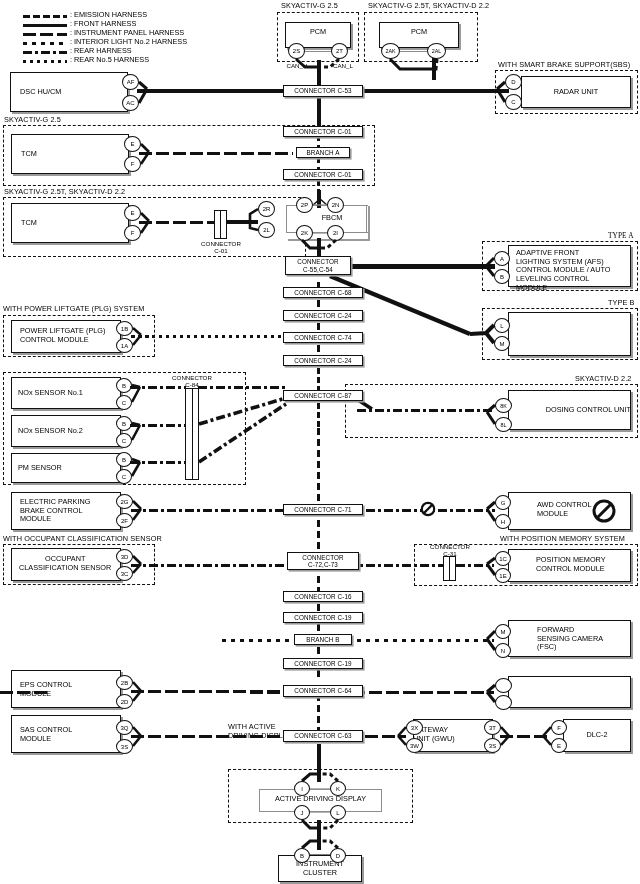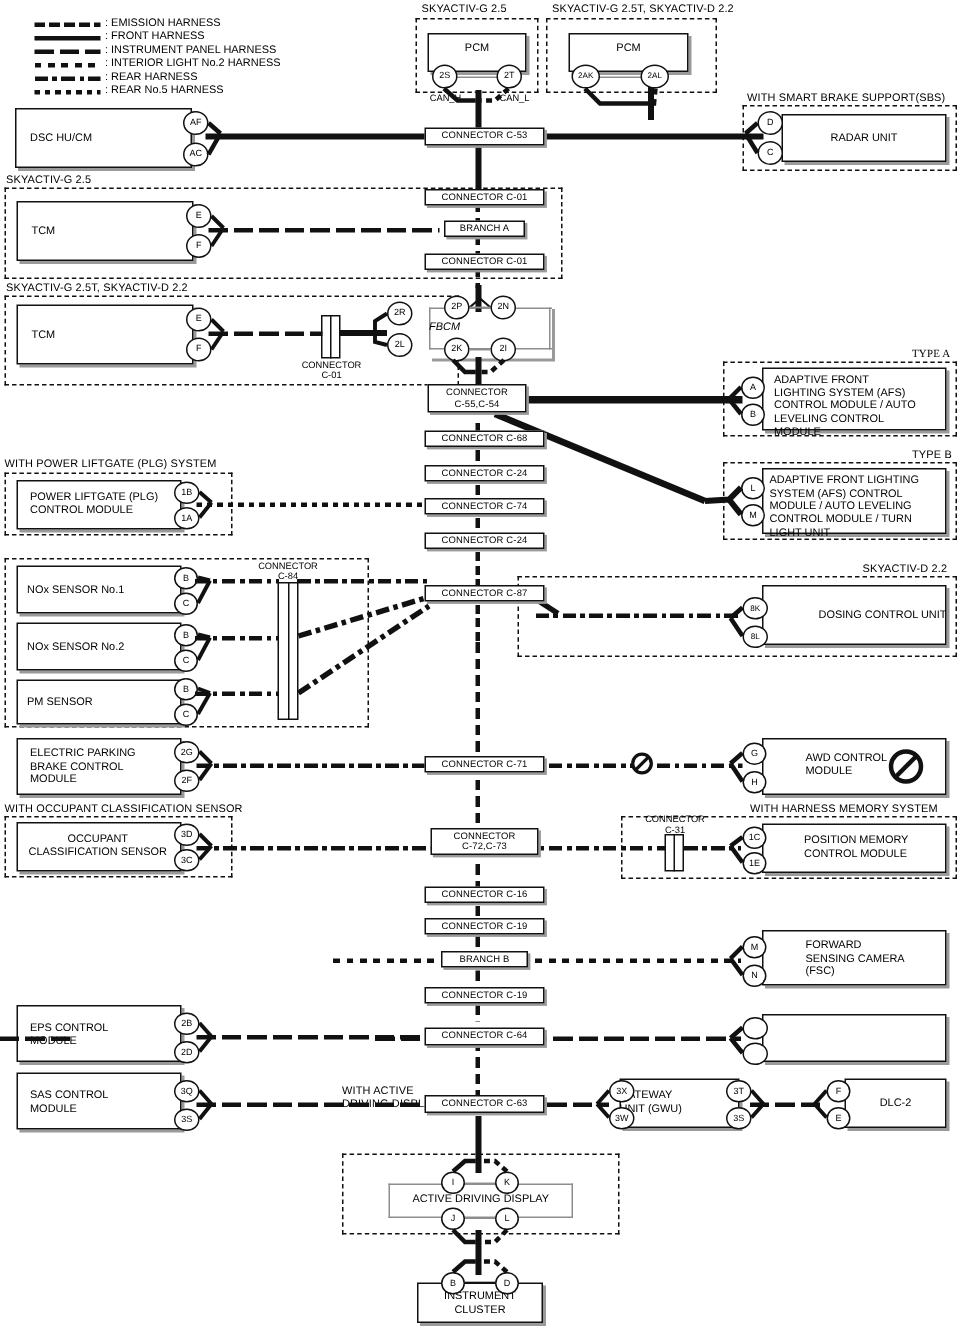--- a/index.html
+++ b/index.html
@@ -122,21 +122,21 @@
   <div class="plugline" style="left:220px;top:210px;height:29px;"></div>
   <div class="tiny" style="left:194px;top:240px;width:54px;">CONNECTOR
 C-01</div>
 
   <div class="box shadow" style="left:286px;top:204px;width:82px;height:35px;border:none;">
   </div>
   <div class="gl" style="left:286px;top:205px;width:82px;height:1.2px;"></div>
   <div class="gl" style="left:286px;top:232px;width:82px;height:1.2px;"></div>
   <div class="gl" style="left:366px;top:205px;width:1.2px;height:28px;"></div>
   <div class="gl" style="left:286px;top:205px;width:1.2px;height:28px;"></div>
-  <div class="boxtxt" style="left:286px;top:214px;width:92px;font-style:italic;">FBCM</div>
+  <div class="boxtxt" style="left:286px;top:214px;width:92px;text-align:center;">FBCM</div>
   <div class="pin" style="left:258px;top:201px;width:17px;height:16px;">2R</div>
   <div class="pin" style="left:258px;top:222px;width:17px;height:16px;">2L</div>
   <div class="pin" style="left:296px;top:197px;width:17px;height:16px;">2P</div>
   <div class="pin" style="left:327px;top:197px;width:17px;height:16px;">2N</div>
   <div class="pin" style="left:296px;top:225px;width:17px;height:16px;">2K</div>
   <div class="pin" style="left:327px;top:225px;width:17px;height:16px;">2I</div>
 
   <div class="lbl" style="left:608px;top:232px;font-family:Liberation Serif, serif;">TYPE A</div>
   <div class="dashbox" style="left:482px;top:241px;width:156px;height:50px;"></div>
   <div class="box shadow" style="left:508px;top:245px;width:123px;height:42px;"></div>
@@ -144,25 +144,20 @@
 LIGHTING SYSTEM (AFS)
 CONTROL MODULE / AUTO
 LEVELING CONTROL
 MODULE</div>
   <div class="pin" style="left:494px;top:251px;width:16px;height:15px;">A</div>
   <div class="pin" style="left:494px;top:269px;width:16px;height:15px;">B</div>
 
   <div class="lbl" style="left:608px;top:299px;">TYPE B</div>
   <div class="dashbox" style="left:482px;top:308px;width:156px;height:52px;"></div>
   <div class="box shadow" style="left:508px;top:312px;width:123px;height:44px;"></div>
-  <div class="boxtxt" style="left:513px;top:316px;">ADAPTIVE FRONT LIGHTING
-SYSTEM (AFS) CONTROL
-MODULE / AUTO LEVELING
-CONTROL MODULE / TURN
-LIGHT UNIT</div>
   <div class="pin" style="left:494px;top:318px;width:16px;height:15px;">L</div>
   <div class="pin" style="left:494px;top:336px;width:16px;height:15px;">M</div>
 
   <div class="lbl" style="left:3px;top:305px;">WITH POWER LIFTGATE (PLG) SYSTEM</div>
   <div class="dashbox" style="left:3px;top:315px;width:152px;height:42px;"></div>
   <div class="box shadow" style="left:11px;top:320px;width:110px;height:33px;"></div>
   <div class="boxtxt" style="left:20px;top:327px;">POWER LIFTGATE (PLG)
 CONTROL MODULE</div>
   <div class="pin" style="left:116px;top:321px;width:17px;height:15px;">1B</div>
   <div class="pin" style="left:116px;top:338px;width:17px;height:15px;">1A</div>
@@ -209,21 +204,21 @@
   <div class="pin" style="left:495px;top:514px;width:16px;height:15px;">H</div>
 
   <div class="lbl" style="left:3px;top:535px;">WITH OCCUPANT CLASSIFICATION SENSOR</div>
   <div class="dashbox" style="left:3px;top:544px;width:152px;height:41px;"></div>
   <div class="box shadow" style="left:11px;top:548px;width:110px;height:33px;"></div>
   <div class="boxtxt" style="left:19px;top:555px;text-align:center;">OCCUPANT
 CLASSIFICATION SENSOR</div>
   <div class="pin" style="left:116px;top:549px;width:17px;height:15px;">3D</div>
   <div class="pin" style="left:116px;top:566px;width:17px;height:15px;">3C</div>
 
-  <div class="lbl" style="left:500px;top:535px;">WITH HARNESS MEMORY SYSTEM</div>
+  <div class="lbl" style="left:500px;top:535px;">WITH POSITION MEMORY SYSTEM</div>
   <div class="dashbox" style="left:414px;top:544px;width:224px;height:42px;"></div>
   <div class="tiny" style="left:420px;top:543px;width:60px;">CONNECTOR
 C-31</div>
   <div class="plug" style="left:443px;top:556px;width:13px;height:25px;"></div>
   <div class="plugline" style="left:449px;top:556px;height:25px;"></div>
   <div class="box shadow" style="left:508px;top:549px;width:123px;height:33px;"></div>
   <div class="boxtxt" style="left:536px;top:556px;">POSITION MEMORY
 CONTROL MODULE</div>
   <div class="pin" style="left:495px;top:551px;width:16px;height:15px;">1C</div>
   <div class="pin" style="left:495px;top:568px;width:16px;height:15px;">1E</div>

